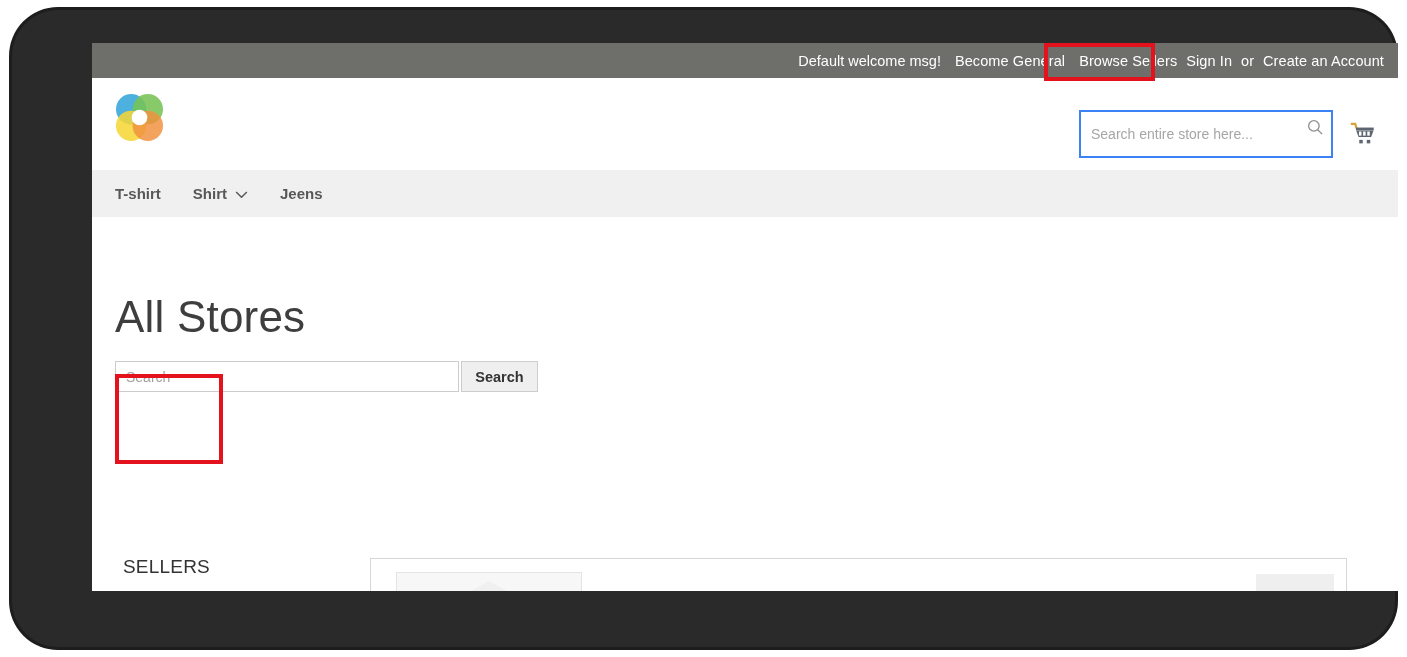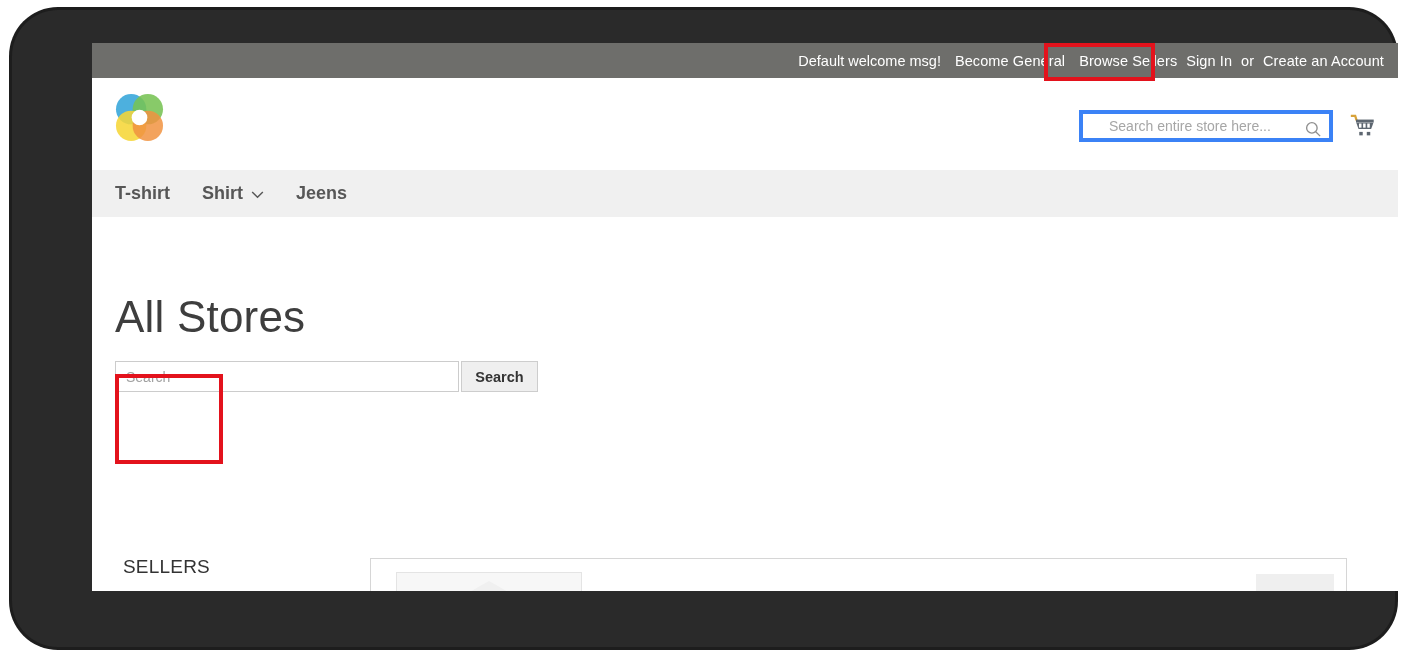--- a/index.html
+++ b/index.html
@@ -125,25 +125,24 @@
   #header-search-wrap {
     position: absolute;
     right: 21px;
     top: 32px;
     display: flex;
     align-items: center;
   }
   #header-search-box {
     position: relative;
     width: 254px;
-    height: 32px;
-    border: 4px solid #3b82f6;
-    background: #ffffff;
-    box-sizing: border-box;
-    padding-left: 16px;
+    height: 48px;
+    border: 2px solid #3b82f6;
+    background: #ffffff;
+    box-sizing: border-box;
   }
   #header-search-input {
     width: 100%;
     height: 100%;
     border: 0;
     outline: none;
     box-sizing: border-box;
     padding: 0 30px 0 10px;
     font-size: 14px;
     color: #303030;
@@ -173,21 +172,21 @@
     top: 127px;
     width: 100%;
     height: 47px;
     background: #f0f0f0;
     display: flex;
     align-items: center;
     padding-left: 23px;
     box-sizing: border-box;
   }
   .nav-item {
-    font-size: 18px;
+    font-size: 15px;
     font-weight: bold;
     color: #575757;
     margin-right: 32px;
     display: flex;
     align-items: center;
     cursor: pointer;
     white-space: nowrap;
   }
   .nav-chevron {
     margin-left: 8px;

